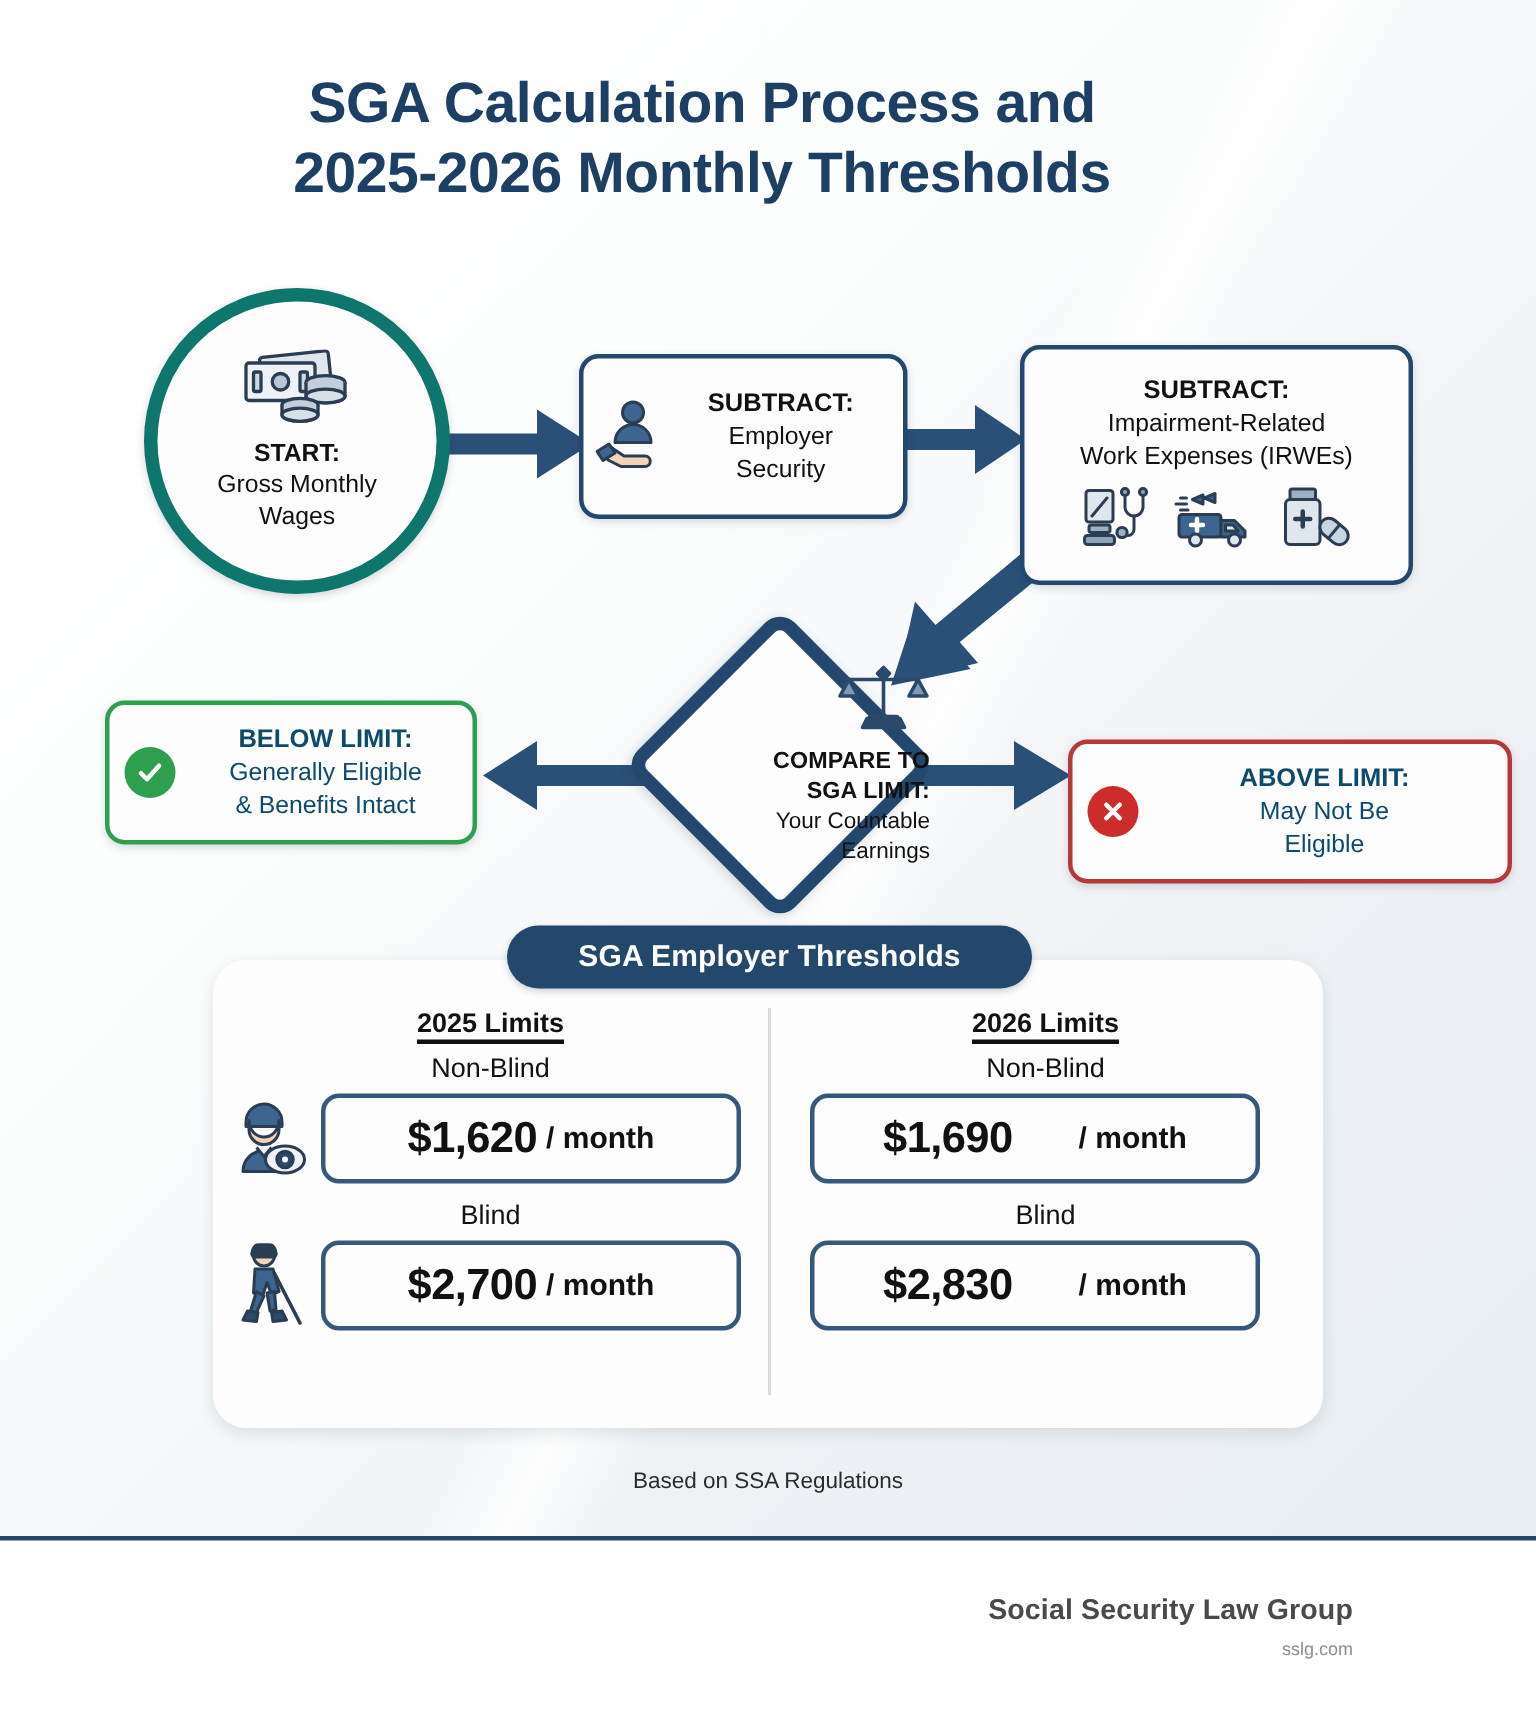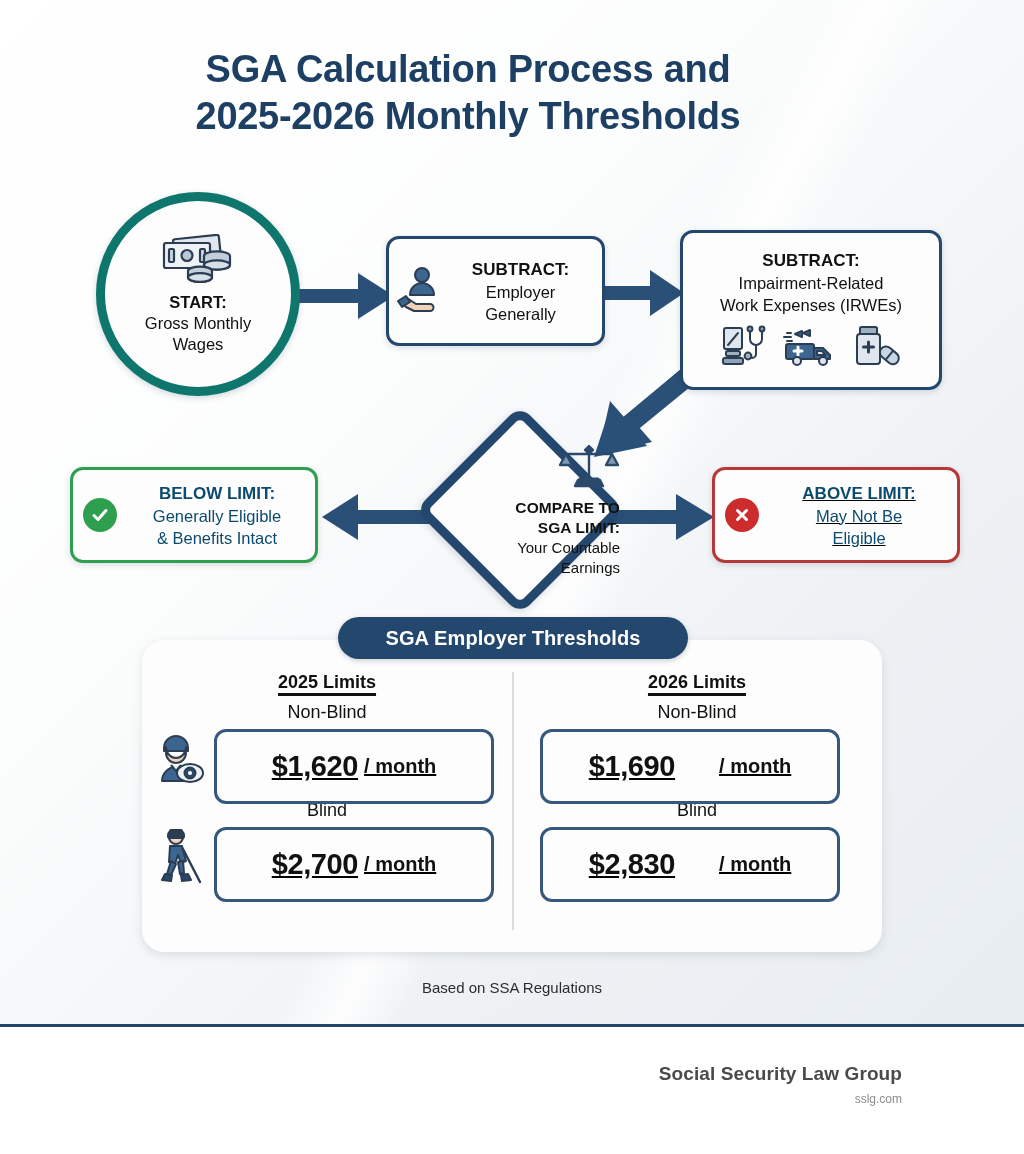--- a/index.html
+++ b/index.html
@@ -84,21 +84,21 @@
 
   
   .obox{
     position:absolute;background:#fdfdfd;border-radius:13px;box-sizing:border-box;
     display:flex;align-items:center;padding-left:10px;
     box-shadow:0 2px 6px rgba(30,50,70,.16);
   }
   .obox .otxt{flex:1;text-align:center;color:#0c4a6e;font-size:16.5px;line-height:22px;}
   .obox .otxt b{font-weight:bold;font-size:17px;}
   .box-below{left:70px;top:467px;width:248px;height:96px;border:3.5px solid #2e9e4f;}
-  .box-above{left:712px;top:467px;width:248px;height:96px;border:3.5px solid #b8383a;text-decoration:underline;}
+  .box-above{left:712px;top:493px;width:296px;height:96px;border:3.5px solid #b8383a;}
 
   .badge-circle{
     width:34px;height:34px;border-radius:50%;flex:0 0 34px;
     display:flex;align-items:center;justify-content:center;margin-right:2px;
   }
   .badge-ok{background:#2e9e4f;}
   .badge-no{background:#cc2c2c;}
 
   
   .arrow{position:absolute;}
@@ -125,25 +125,24 @@
   .col-head{
     text-align:center;font-size:18px;font-weight:bold;color:#111;
     text-decoration:underline;text-underline-offset:5px;text-decoration-thickness:2.5px;
     margin-bottom:9px;
   }
   .row-label{text-align:center;font-size:18px;color:#111;margin-bottom:6px;}
   .value-row{position:relative;height:60px;margin-bottom:11px;}
   .value-ico{position:absolute;left:0;top:0;width:58px;height:60px;
     display:flex;align-items:center;justify-content:center;}
   .value-box{
-    position:absolute;left:62px;top:0;right:8px;height:75px;
+    position:absolute;left:62px;top:0;right:8px;height:60px;
     border:3px solid #36587c;border-radius:12px;background:#fdfdfd;
     display:flex;align-items:center;justify-content:center;
     box-sizing:border-box;
-    text-decoration:underline;
   }
   .col-2026 .value-box{left:18px;right:32px;gap:38px;}
   .amount{font-size:29px;font-weight:bold;color:#111;letter-spacing:-.4px;}
   .permo{font-size:20px;font-weight:bold;color:#111;margin-left:6px;}
 
   .source-note{
     position:absolute;left:0;top:979px;width:1024px;text-align:center;
     font-size:15px;color:#2b2b2b;
   }
 
@@ -223,21 +222,21 @@
       <svg width="50" height="50" viewBox="0 0 50 50">
         <circle cx="25" cy="11" r="7" fill="#3c6590" stroke="#2b3d52" stroke-width="2"></circle>
         <path d="M13 31 a12 12 0 0 1 24 0 z" fill="#3c6590" stroke="#2b3d52" stroke-width="2" stroke-linejoin="round"></path>
         <path d="M3 38 l7-4 9 6 h14 a3.5 3.5 0 0 1 0 7 H17 l-8 -4 z" fill="#f2d2b8" stroke="#2b3d52" stroke-width="2" stroke-linejoin="round"></path>
         <path d="M1 37 l8 -5 4 6 -8 5 z" fill="#3c6590" stroke="#2b3d52" stroke-width="2" stroke-linejoin="round"></path>
       </svg>
     </span>
     <div class="txt">
       <b>SUBTRACT:</b><br>
       <span>Employer</span><br>
-      <span>Generally</span>
+      <span>Security</span>
     </div>
   </div>
 
   <div class="pbox box-irwe">
     <div class="txt">
       <b>SUBTRACT:</b><br>
       <span>Impairment-Related</span><br>
       <span>Work Expenses (IRWEs)</span>
     </div>
     <div class="irwe-icons">

